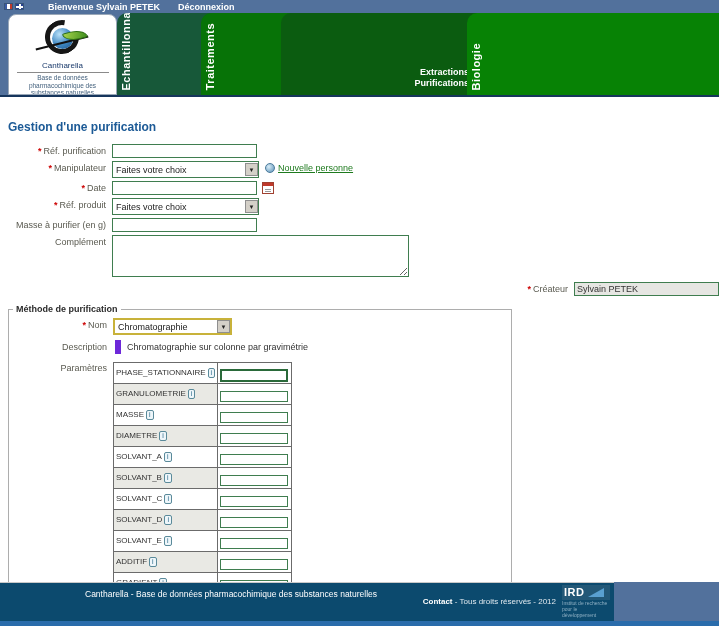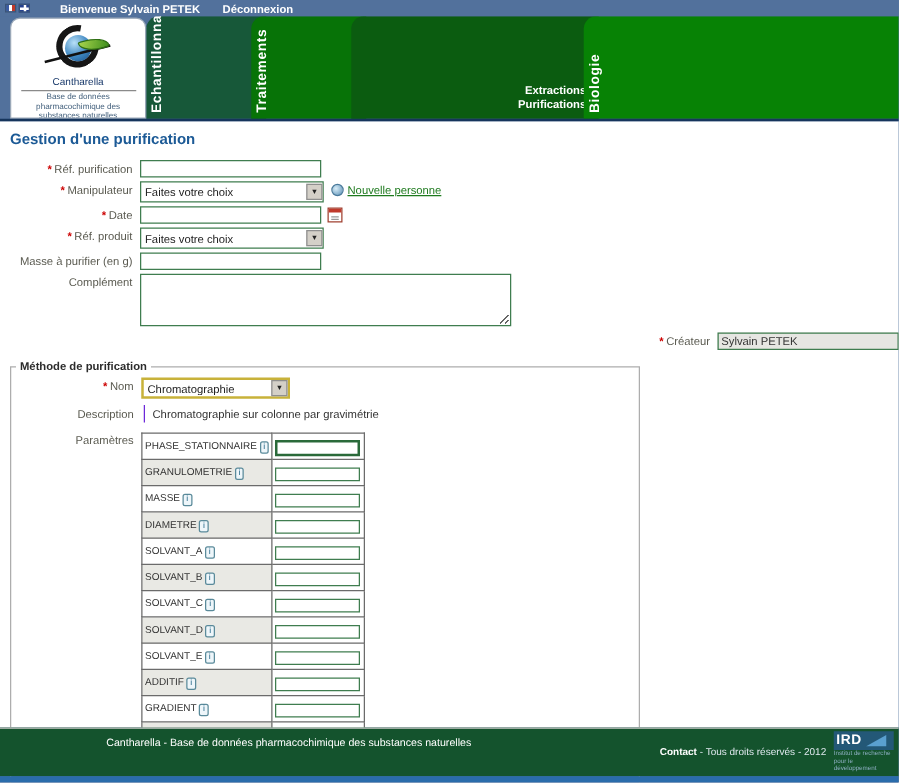--- a/index.html
+++ b/index.html
@@ -35,21 +35,21 @@
   .logo-c { position:absolute; left:8px; top:2px; width:34px; height:34px; border:5px solid #161616; border-radius:50%; border-right-color:transparent; transform:rotate(-35deg); }
   .logo-globe { position:absolute; left:15px; top:10px; width:21px; height:21px; border-radius:50%; background:radial-gradient(circle at 35% 30%, #b8e0f8, #3c85c0 55%, #1a4e86); }
   .logo-swoosh { position:absolute; left:-2px; top:24px; width:54px; height:2px; background:#111; transform:rotate(-14deg); }
   .logo-leaf { position:absolute; left:26px; top:12px; width:24px; height:11px; background:linear-gradient(120deg,#a8d44c,#3f8f1d); border-radius:10% 90% 10% 90%; transform:rotate(-18deg); border:1px solid #2f6f14; }
   .logo-name { font-size:8px; font-weight:normal; color:#1a3a6b; margin-top:1px; }
   .logo-sep { width:92px; border-top:1px solid #8a8a8a; margin:2px auto 1px; }
   .logo-tagline { font-size:6.5px; color:#44617d; line-height:7.5px; }
 
   
   .content { position:absolute; top:97px; left:0; width:719px; height:485px; background:#fff; }
-  .page-title { color:#1c5a96; font-weight:bold; font-size:12px; padding:7px 0 0 8px; }
+  .page-title { color:#1c5a96; font-weight:bold; font-size:12px; padding:23px 0 0 8px; }
 
   .frow { display:flex; align-items:flex-start; margin-top:3px; }
   .flabel { width:112px; text-align:right; padding-right:6px; font-size:9px; color:#5a5a50; padding-top:2px; white-space:nowrap; }
   .req { color:#cc0000; font-weight:bold; margin-right:2px; }
   input.tx { width:145px; height:14px; border:1px solid #3f7d4f; font-size:9px; padding:0 2px; font-family:"Liberation Sans",sans-serif; }
   .selectbox { width:147px; height:17px; border:1px solid #3f7d4f; background:#fff; display:flex; align-items:center; justify-content:space-between; cursor:pointer; }
   .selectbox .sel-text { font-size:9px; color:#222; padding-left:3px; white-space:nowrap; overflow:hidden; }
   .sel-arrow { width:13px; height:13px; background:#d4d0c8; border:1px solid #8f8f8f; font-size:6px; color:#222; display:flex; align-items:center; justify-content:center; margin-right:0px; }
   .selectbox.hl { border:2px solid #c8b23a; height:17px; width:119px; }
   .circle-icon { width:10px; height:10px; border-radius:50%; border:1px solid #4a7a9b; background:radial-gradient(circle at 35% 35%, #d8edf8, #5a8fb5); display:inline-block; margin:2px 3px 0 6px; }
@@ -57,36 +57,36 @@
   .cal-icon { width:12px; height:12px; border:1px solid #a04030; background:#fff; position:relative; margin:1px 0 0 5px; display:inline-block; }
   .cal-icon::before { content:""; position:absolute; top:0; left:0; right:0; height:3px; background:#c0392b; }
   .cal-icon::after { content:""; position:absolute; top:6px; left:2px; width:6px; height:1px; background:#999; box-shadow:0 2px 0 #999; }
   textarea.cmt { width:297px; height:42px; border:1px solid #3f7d4f; font-size:9px; font-family:"Liberation Sans",sans-serif; resize:both; }
   input.readonly { background:#e6e6e2; color:#333; }
 
   fieldset { border:1px solid #adadad; margin:8px 8px 0 8px; width:504px; padding:2px 4px 6px 0; }
   fieldset legend { font-size:9px; font-weight:bold; color:#2c2c2c; margin-left:4px; padding:0 3px; }
   .fs-label { width:104px; }
 
-  .desc-val { border-left:1px solid #6d28d9; padding-left:6px; font-size:9px; color:#333; margin-left:2px; padding-top:2px; padding-bottom:2px; }
+  .desc-val { border-left:6px solid #6d28d9; padding-left:6px; font-size:9px; color:#333; margin-left:2px; padding-top:2px; padding-bottom:2px; }
 
   .param-table { border-collapse:collapse; margin-top:1px; }
   .param-table td { border:1px solid #6b6b6b; }
   .param-table td.pname { width:103px; font-size:8px; color:#333; padding:1px 2px; background:#fff; white-space:nowrap; }
   .param-table tr:nth-child(even) td.pname { background:#e9e9e4; }
   .param-table td.pval { width:74px; padding:1px 2px; background:#fff; }
   .param-table input { width:68px; height:11px; border:1px solid #3f7d4f; font-size:8px; }
   .param-table input.focused { border:2px solid #2a6a3a; height:13px; }
   .info-icon { display:inline-block; font-size:7px; line-height:8px; color:#2a6a8a; border:1px solid #5a8a9a; border-radius:2px; padding:0 2px; background:#eef6fa; margin-left:2px; cursor:pointer; }
 
   .frac-table { border-collapse:collapse; margin:4px 0 2px 100px; }
   .frac-table th { border:1px solid #444; background:#deded6; font-size:8px; color:#222; padding:2px 3px; white-space:nowrap; }
 
   
-  .footer { position:absolute; top:582px; left:0; width:719px; height:39px; background:#14532d; border-top:1px solid #c9c9c9; }
+  .footer { position:absolute; top:582px; left:0; width:614px; height:39px; background:#0c4a6e; border-top:1px solid #c9c9c9; }
   .footer-line1 { position:absolute; top:6px; left:85px; color:#fff; font-size:8.5px; }
   .footer-right { position:absolute; right:4px; bottom:3px; display:flex; align-items:center; gap:6px; }
   .footer-copy { color:#dfe8ee; font-size:8px; }
   .footer-copy b { color:#fff; }
   .ird-logo { width:48px; }
   .ird-top { background:#235877; height:15px; display:flex; align-items:center; padding:0 2px; gap:2px; }
   .ird-text { color:#fff; font-weight:bold; font-size:11px; letter-spacing:0.5px; }
   .ird-tri { width:0; height:0; border-bottom:9px solid #5aa0d0; border-left:16px solid transparent; margin-left:2px; }
   .ird-sub { color:#8fb0c4; font-size:5px; line-height:5.5px; margin-top:1px; }
 

